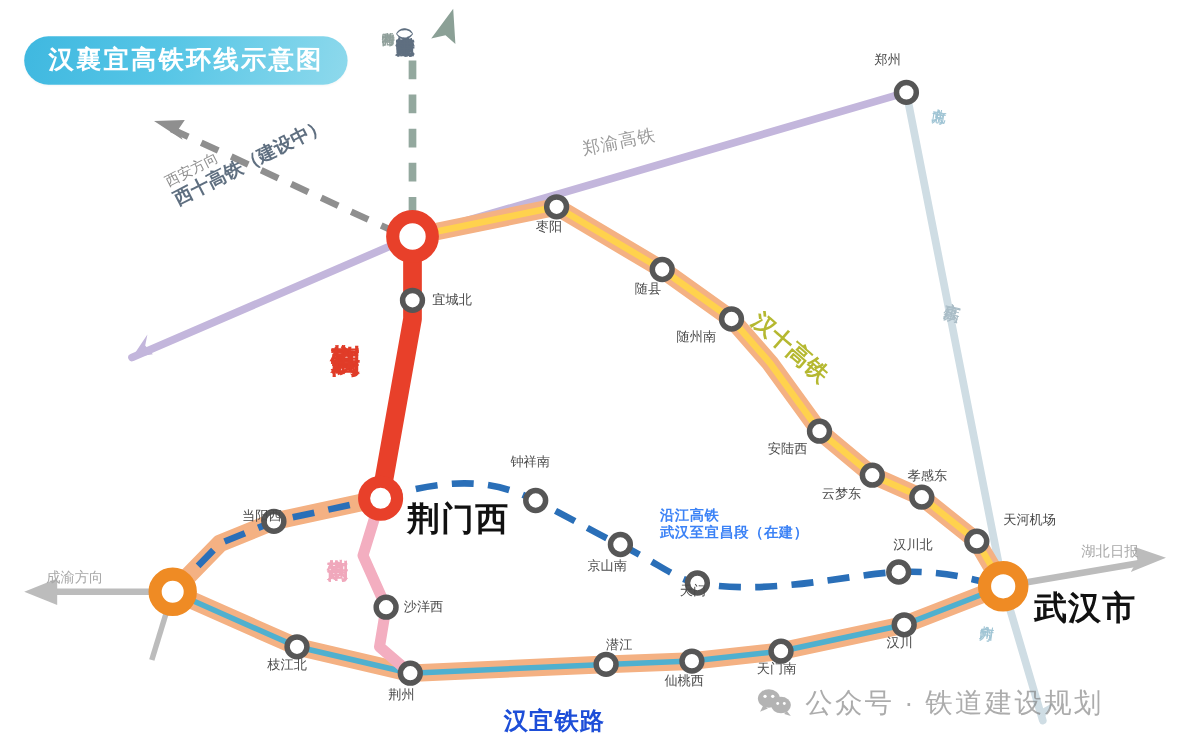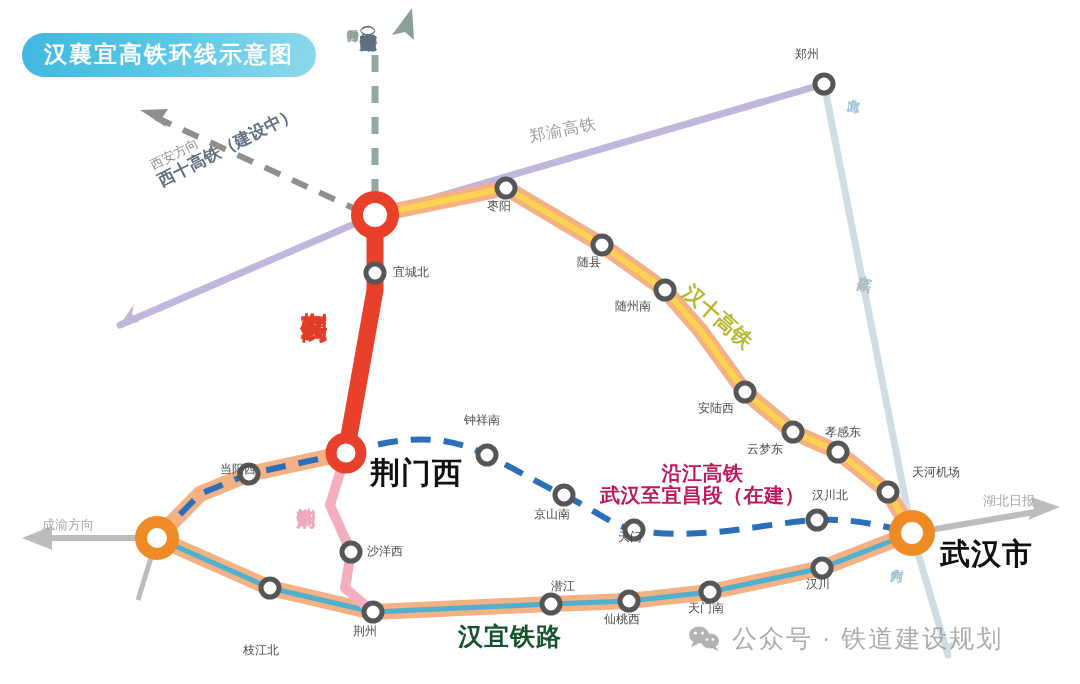--- a/index.html
+++ b/index.html
@@ -111,31 +111,32 @@
     font-weight: bold;
     color: #f0a8bc;
     letter-spacing: 0px;
   }
   .line-name-olive {
     font-size: 21px;
     font-weight: bold;
     color: #b5b830;
   }
   .line-name-blue {
-    font-size: 20px;
-    font-weight: bold;
-    color: #be185d;
-    text-align: center;
+    font-size: 13px;
+    font-weight: bold;
+    color: #3b82f6;
+    text-align: left;
     letter-spacing: 0.5px;
   }
   .line-name-cyan {
-    font-size: 25px;
-    font-weight: bold;
-    color: #14532d;
-    letter-spacing: 1px;
+    font-size: 22px;
+    font-weight: bold;
+    color: #1d4ed8;
+    letter-spacing: 1px;
+    margin-top: 22px;
   }
   .line-name-gray {
     font-size: 16px;
     color: #9a9a9a;
     letter-spacing: 1px;
   }
   .line-name-gray-lt {
     font-size: 15px;
     color: #a9bcc6;
     letter-spacing: 1px;
@@ -264,21 +265,21 @@
   <div class="lbl station" style="left:464px; top:414px;">钟祥南</div>
   <div class="lbl station" style="left:534px; top:508px;">京山南</div>
   <div class="lbl station" style="left:618px; top:531px;">天门</div>
   <div class="lbl station" style="left:812px; top:489px;">汉川北</div>
   <div class="lbl station" style="left:806px; top:578px;">汉川</div>
   <div class="lbl station" style="left:688px; top:602px;">天门南</div>
   <div class="lbl station" style="left:604px; top:613px;">仙桃西</div>
   <div class="lbl station" style="left:531px; top:580px;margin-left:20px;">潜江</div>
   <div class="lbl station" style="left:353px; top:625px;">荆州</div>
   <div class="lbl station" style="left:367px; top:545px;">沙洋西</div>
-  <div class="lbl station" style="left:243px; top:598px;margin-top:46px;">枝江北</div>
+  <div class="lbl station" style="left:243px; top:598px;">枝江北</div>
   <div class="lbl station" style="left:220px; top:463px;">当阳西</div>
 
   <div class="lbl line-name-red vertical" style="left:300px; top:290px;">襄荆高铁</div>
   <div class="lbl line-name-pink vertical" style="left:297px; top:493px;">荆荆高铁</div>
   <div class="lbl line-name-olive rot-hanshi" style="left:694px; top:280px;">汉十高铁</div>
   <div class="lbl line-name-cyan" style="left:458px; top:622px;">汉宜铁路</div>
 
   <div class="lbl" style="left:600px; top:462px;">
     <div class="line-name-blue">沿江高铁</div>
     <div class="line-name-blue">武汉至宜昌段（在建）</div>

